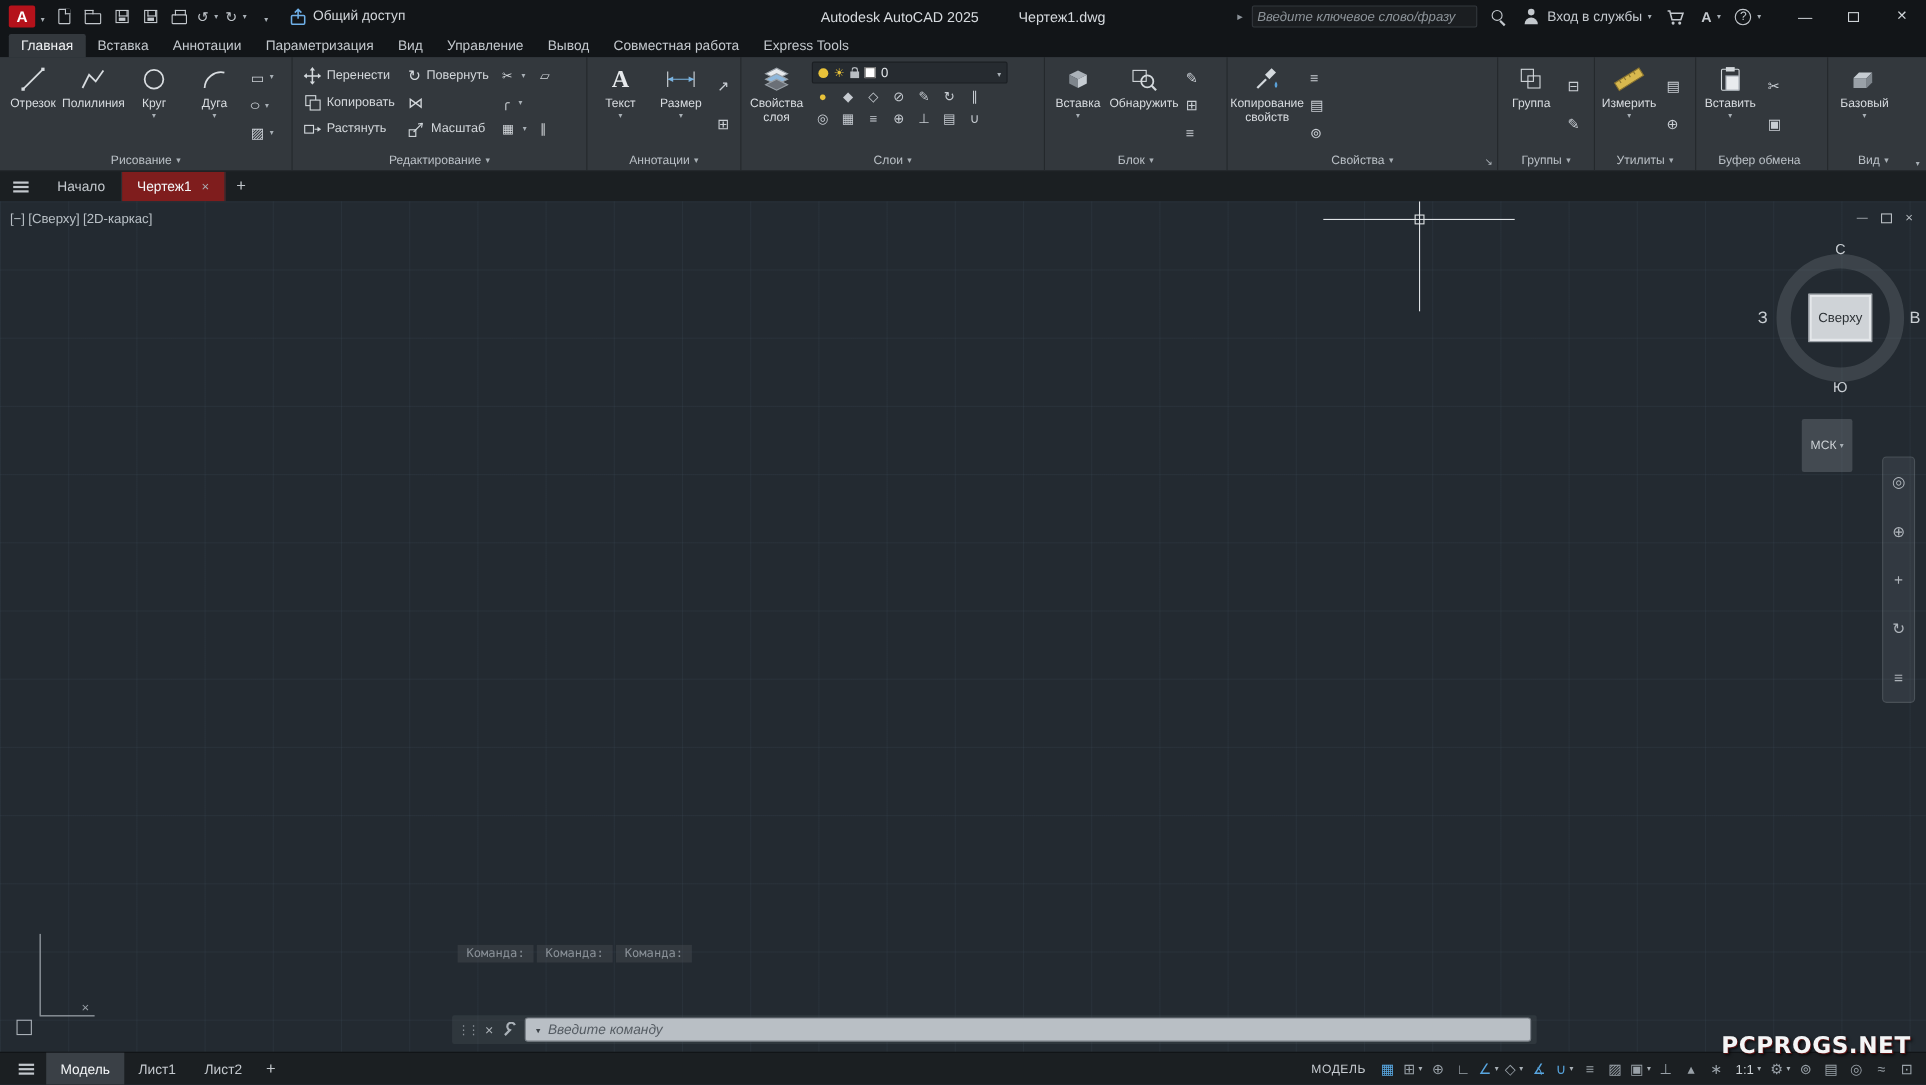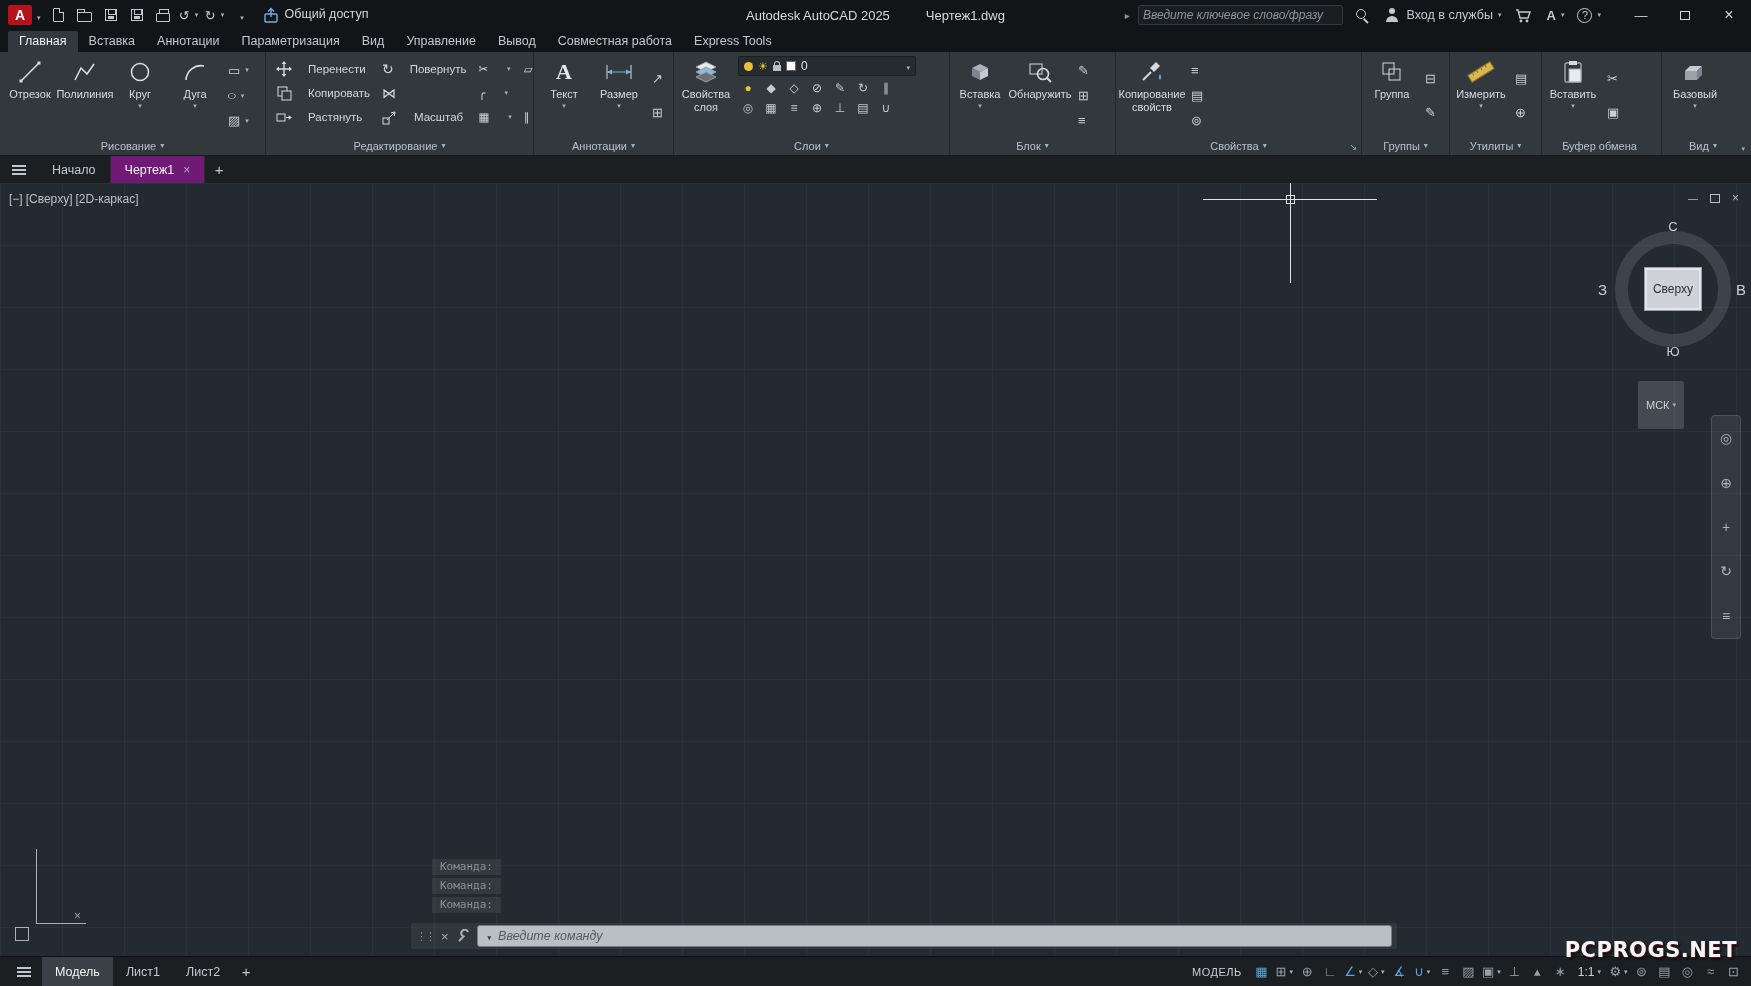--- a/index.html
+++ b/index.html
@@ -53,41 +53,41 @@
 .p-foot::after{content:"▾";font-size:8px;color:#a9b0b6;margin-left:4px}
 .p-foot.no-caret::after{content:""}
 .bigbtn{width:54px;display:flex;flex-direction:column;align-items:center;padding:2px 1px 0;border-radius:2px;gap:1px}
 .bigbtn.has-caret::after{margin:0;line-height:1}
 .bico{height:30px;display:flex;align-items:center;justify-content:center}
 .blabel{font-size:11px;line-height:1.15;color:#d8dce0;text-align:center}
 .glyph-big{font-size:22px;font-weight:bold;color:#e6e9ec;font-family:"Liberation Serif",serif}
 .minicol{display:flex;flex-direction:column;justify-content:space-evenly;padding:0 2px}
 .mini{height:20px;display:flex;align-items:center;gap:2px;padding:0 3px;border-radius:2px;color:#c9ced4;font-size:13px}
 .mod-grid{display:grid;grid-template-columns:auto auto auto auto;grid-auto-rows:24px;align-items:center;column-gap:6px;padding:2px 4px}
-.mrow{display:flex;align-items:center;gap:16px;padding:0 3px;border-radius:2px;color:#d3d7db;font-size:11.5px;white-space:nowrap;height:22px}
+.mrow{display:flex;align-items:center;gap:5px;padding:0 3px;border-radius:2px;color:#d3d7db;font-size:11.5px;white-space:nowrap;height:22px}
 .layer-col{display:flex;flex-direction:column;gap:3px;padding:1px 2px}
 .layer-combo{height:20px;background:#262b30;border:1px solid #1b1f23;display:flex;align-items:center;gap:5px;padding:0 5px;width:178px;border-radius:2px;font-size:12px;color:#e0e4e8}
 .layer-combo .sp{margin-left:auto}
 .swatch{width:10px;height:10px;background:#fff;border:1px solid #666;display:inline-block}
 .ltrow{display:flex;gap:3px}
 .lt{width:20px;height:17px;display:flex;align-items:center;justify-content:center;color:#c6cbd1;font-size:12px;border-radius:2px}
 .lt.yellow{color:#e8c23a}
 .dd{height:19px;background:#262b30;border:1px solid #1b1f23;border-radius:2px;display:flex;align-items:center;gap:5px;padding:0 5px;width:132px;font-size:11.5px;color:#d3d7db}
 .dd::after{content:"▾";font-size:8px;color:#a9b0b6;margin-left:auto}
 .dd .line{flex:0 0 32px;height:2px;background:#c9ced4}
 .dd .line.dash{background:repeating-linear-gradient(90deg,#c9ced4 0 5px,transparent 5px 8px)}
 .colorwheel{width:12px;height:12px;border-radius:50%;background:conic-gradient(#d33,#dd3,#3c3,#3cc,#33d,#c3c,#d33);display:inline-block}
 .ddcol{display:flex;flex-direction:column;justify-content:space-between;padding:2px 2px}
 .launcher{position:absolute;right:4px;bottom:3px;font-size:9px;color:#a9b0b6}
 .ribbon-collapse{position:absolute;right:6px;bottom:2px;font-size:9px;color:#a9b0b6}
 
 .filetabs{height:27px;flex:0 0 27px;background:#1b1f22;display:flex;align-items:stretch}
 .ft-menu{width:38px;display:flex;align-items:center;justify-content:center}
 .ftab{display:flex;align-items:center;gap:9px;padding:0 14px;font-size:12.5px;color:#c3c8cd;border-right:1px solid #2a2e32}
-.ftab.active{background:#701a75;color:#f4f6f8}
+.ftab.active{background:#7f1d1d;color:#f4f6f8}
 .ftab .x{color:#aab0b6;font-size:12px}
 .ft-plus{width:28px;display:flex;align-items:center;justify-content:center;color:#c3c8cd;font-size:15px}
 
 .canvas{position:relative;flex:1;background:#232a31;overflow:hidden;background-image:linear-gradient(rgba(120,150,180,.07) 1px,transparent 1px),linear-gradient(90deg,rgba(120,150,180,.07) 1px,transparent 1px);background-size:62px 62px}
 .vp-controls{position:absolute;left:9px;top:9px;font-size:12px;color:#b9c0c6;display:flex;gap:3px}
 .vp-winbtns{position:absolute;right:12px;top:8px;display:flex;gap:12px;color:#b9bec3;font-size:12px;align-items:center}
 .crosshair-h{position:absolute;left:1203px;top:16px;width:174px;height:1px;background:#dfe3e6}
 .crosshair-v{position:absolute;left:1290px;top:0;height:100px;width:1px;background:#dfe3e6}
 .pickbox{position:absolute;left:1286px;top:12px;width:9px;height:9px;border:1px solid #dfe3e6}
 .viewcube{position:absolute;left:1605px;top:38px;width:136px;height:136px;font-size:13px;color:#c9ced3}
@@ -97,21 +97,21 @@
 .vc-s{position:absolute;bottom:-2px;left:50%;transform:translateX(-50%)}
 .vc-w{position:absolute;left:-7px;top:50%;transform:translateY(-50%);font-size:15px}
 .vc-e{position:absolute;right:-5px;top:50%;transform:translateY(-50%);font-size:15px}
 .wcs-pill{position:absolute;left:1638px;top:198px;background:rgba(150,158,166,.28);color:#ccd1d5;font-size:11px;padding:18px 8px;border-radius:2px;display:flex;align-items:center}
 .navbar{position:absolute;left:1711px;top:232px;width:30px;height:224px;background:rgba(190,196,202,.10);border:1px solid rgba(190,196,202,.18);border-radius:4px;display:flex;flex-direction:column;align-items:center;justify-content:space-around;color:#aeb4ba;font-size:14px}
 .ucs{position:absolute;left:12px;top:666px;width:110px;height:102px}
 .ucs-y{position:absolute;left:24px;top:0;width:1px;height:74px;background:#aab1b8}
 .ucs-x{position:absolute;left:24px;top:74px;width:50px;height:1px;background:#aab1b8}
 .ucs-box{position:absolute;left:3px;top:78px;width:14px;height:14px;border:1px solid #aab1b8}
 .ucs-cross{position:absolute;left:62px;top:60px;color:#9aa1a8;font-size:12px}
-.cmd-history{position:absolute;left:432px;top:676px;display:flex;flex-direction:column;gap:3px}
+.cmd-history{position:absolute;left:416px;top:676px;display:flex;flex-direction:row;gap:3px}
 .cmd-history span{background:rgba(70,76,83,.45);color:#8a9198;font-family:"DejaVu Sans Mono",monospace;font-size:11px;padding:1px 8px 2px;width:max-content}
 .cmdbar{position:absolute;left:411px;top:740px;width:986px;height:26px;display:flex;align-items:center;gap:7px;background:rgba(73,79,86,.35);padding:0 5px;border-radius:2px}
 .cmd-grip{color:#8a9198;font-size:11px;letter-spacing:-2px}
 .cmd-close{color:#aab0b6;font-size:13px}
 .cmd-field{flex:1;height:22px;background:#b9bfc5;border:1px solid #777d84;border-radius:3px;display:flex;align-items:center;gap:7px;padding:0 7px}
 .cmd-prompt{color:#3c4248;font-size:11px;font-weight:bold;letter-spacing:0}
 .cmd-prompt::after{content:"▾";font-size:7px;color:#3c4248;margin-left:3px}
 .cmd-input{flex:1;background:transparent;border:none;outline:none;font-style:italic;font-size:12.5px;color:#3c4248}
 .cmd-input::placeholder{color:#555c63;font-style:italic}
 .watermark{position:fixed;right:14px;top:938px;font-size:21px;font-weight:bold;color:#f4f5f6;letter-spacing:.5px;text-shadow:1px 1px 0 #5a1414,2px 2px 3px rgba(0,0,0,.85);z-index:50;font-family:"DejaVu Sans",sans-serif}

